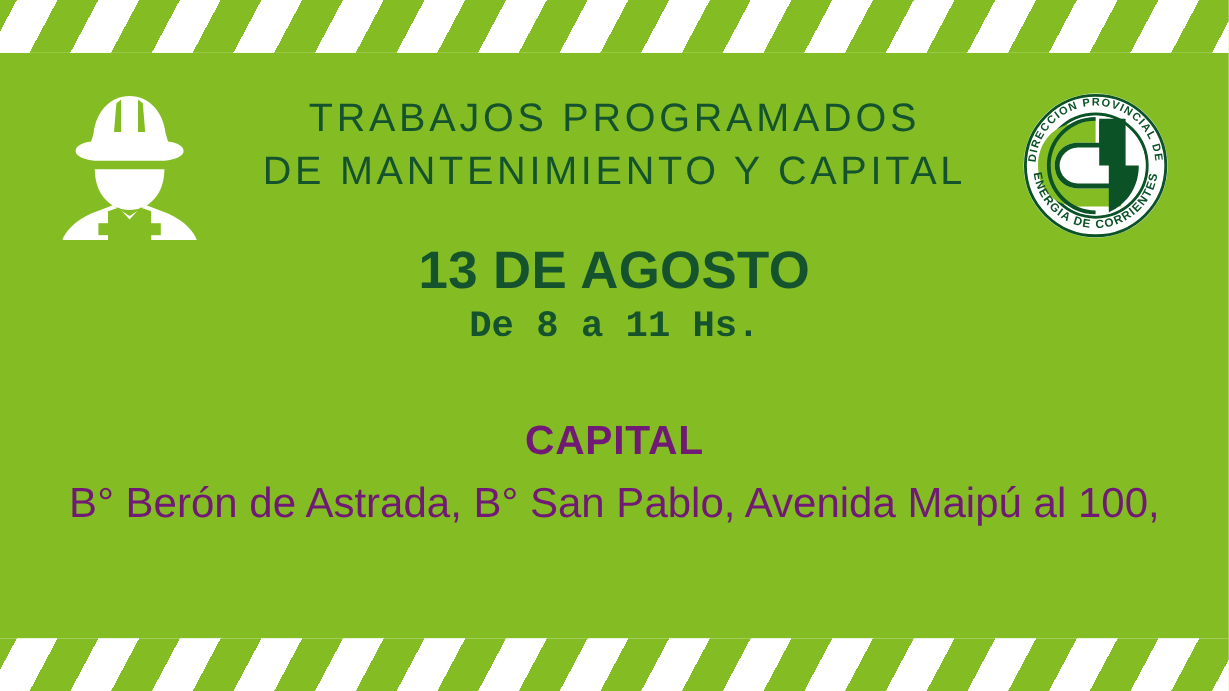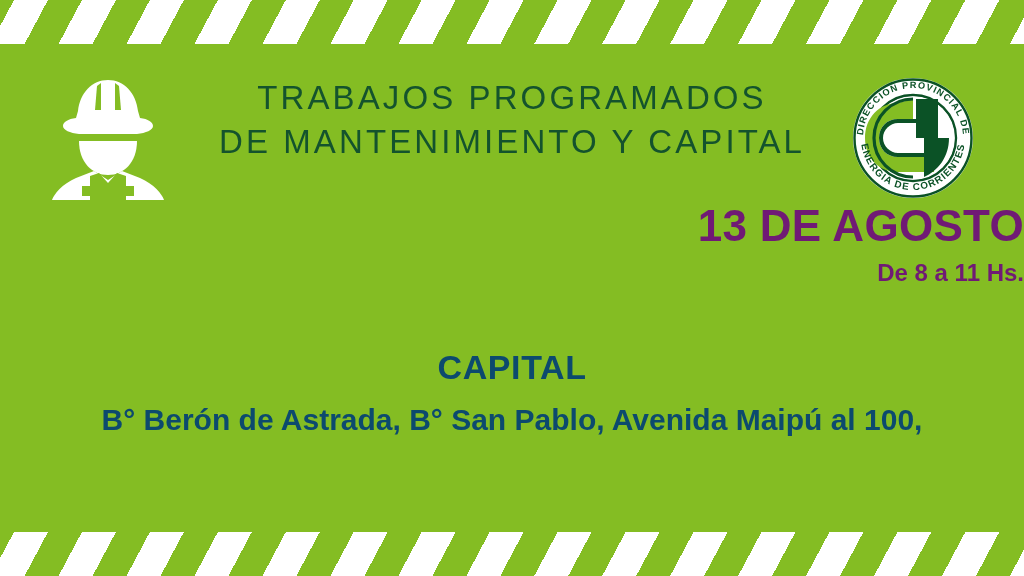--- a/index.html
+++ b/index.html
@@ -69,55 +69,56 @@
     letter-spacing: 3.1px;
   }
   #heading .hl { display: block; white-space: nowrap; }
 
   
   #date-block {
     position: absolute;
     left: 0;
     top: 200px;
     width: 1024px;
-    text-align: right;
-    color: #701a75;
+    text-align: center;
+    color: #14532d;
   }
   #date-line {
     font-size: 44px;
     font-weight: bold;
     line-height: 52px;
     letter-spacing: 0.3px;
   }
   #time-line {
-    font-size: 24px;
+    font-size: 31px;
     font-weight: bold;
     line-height: 38px;
     margin-top: 2px;
+    font-family: Liberation Mono, monospace;
   }
 
   
   #location-block {
     position: absolute;
     left: 0;
     top: 345px;
     width: 1024px;
     text-align: center;
-    color: #0c4a6e;
+    color: #701a75;
   }
   #locality {
     font-size: 34px;
     font-weight: bold;
     line-height: 44px;
     letter-spacing: 0.6px;
   }
   #zones {
     margin-top: 12px;
-    font-size: 30px;
-    font-weight: bold;
+    font-size: 35px;
+    font-weight: normal;
     line-height: 38px;
   }
   #zones .zl { display: block; }
 </style>
 </head>
 <body>
 
 <div id="poster">
 
   <div class="stripe-band" id="stripe-top"></div>

